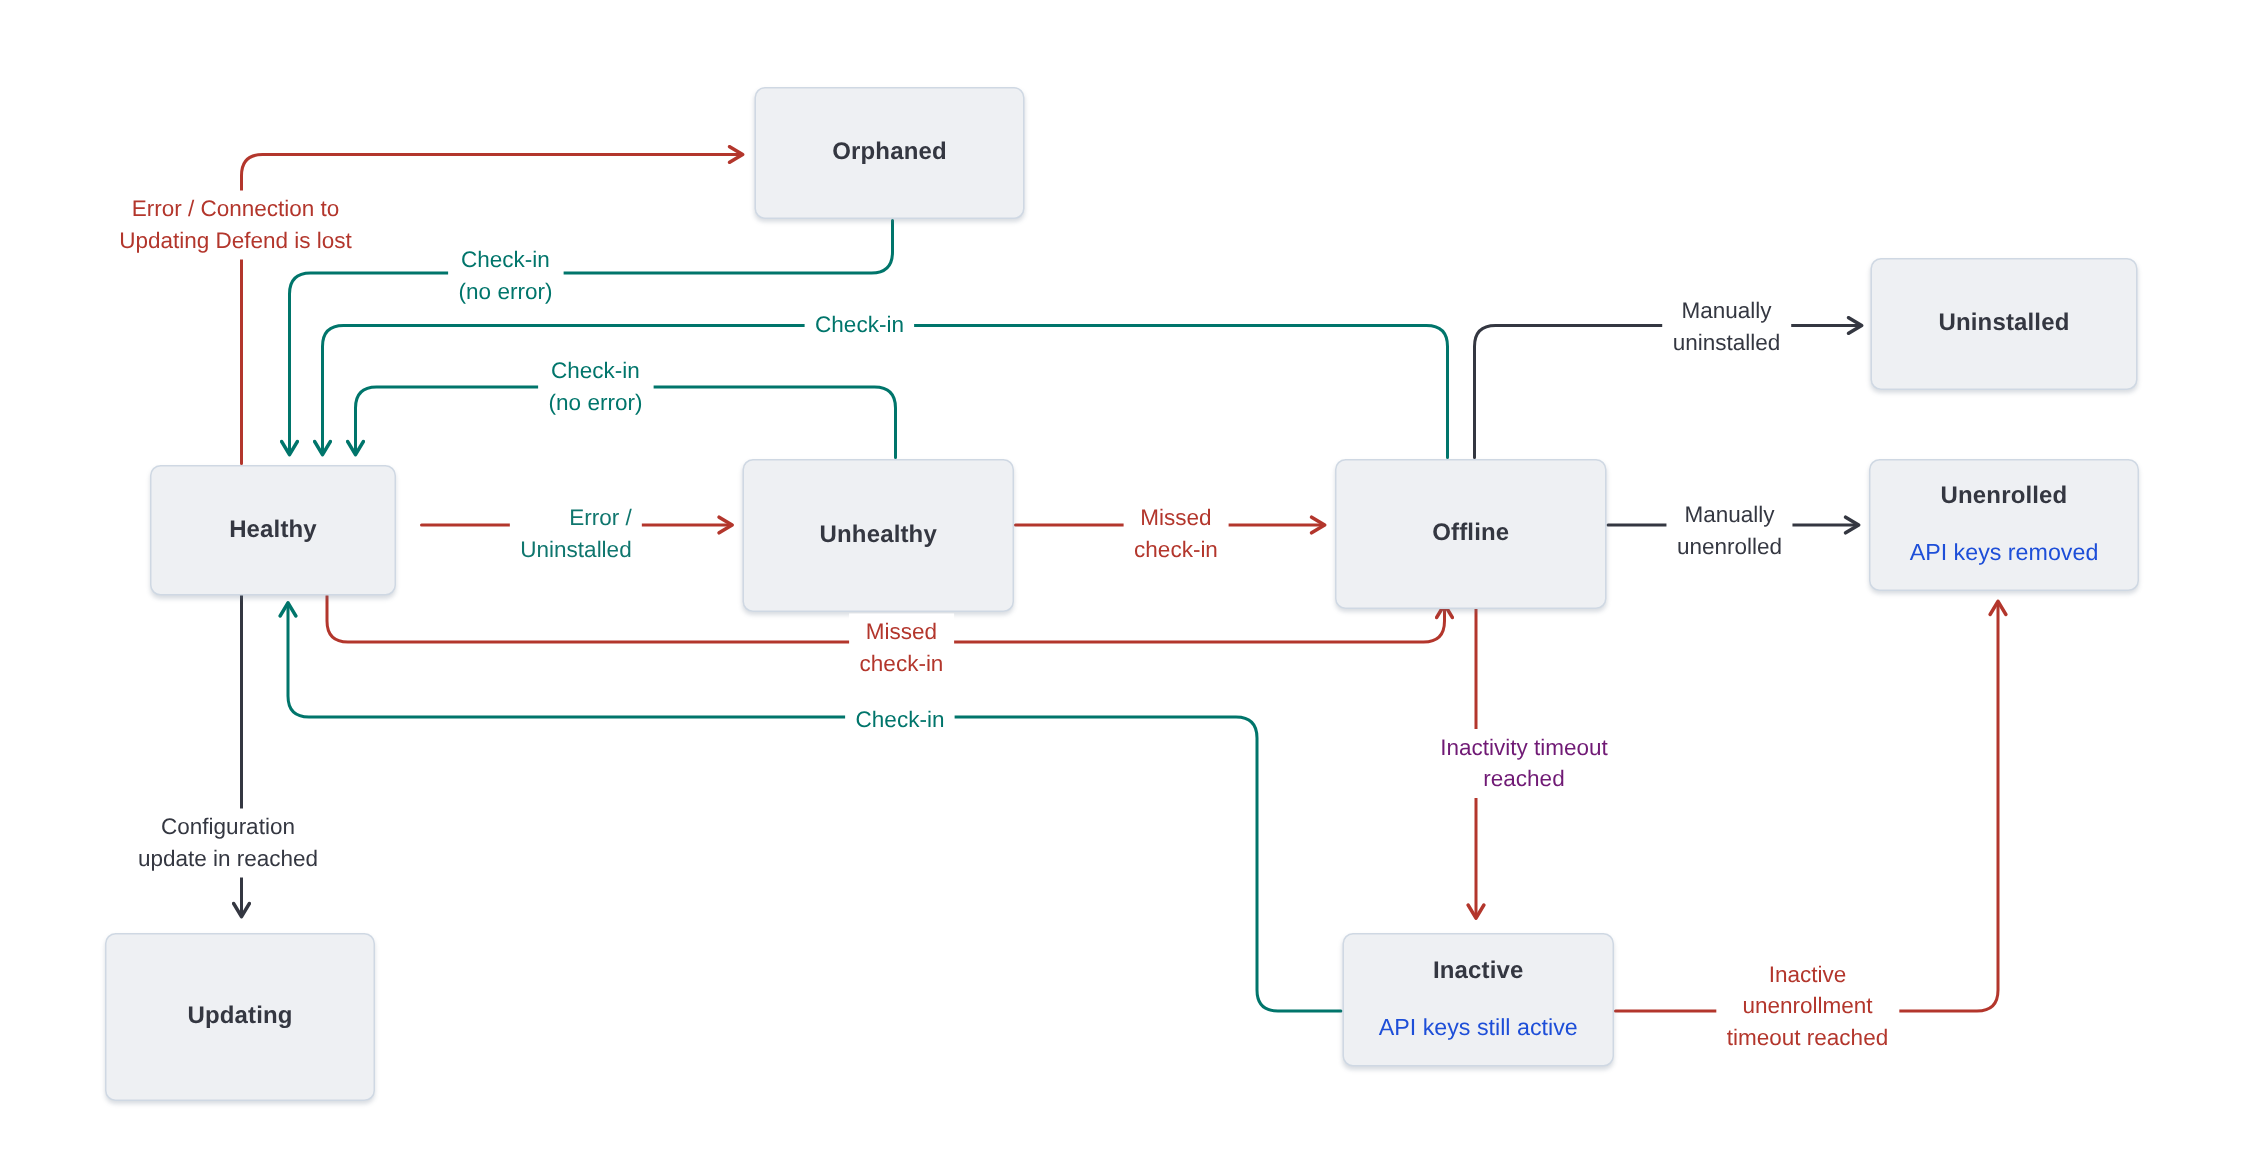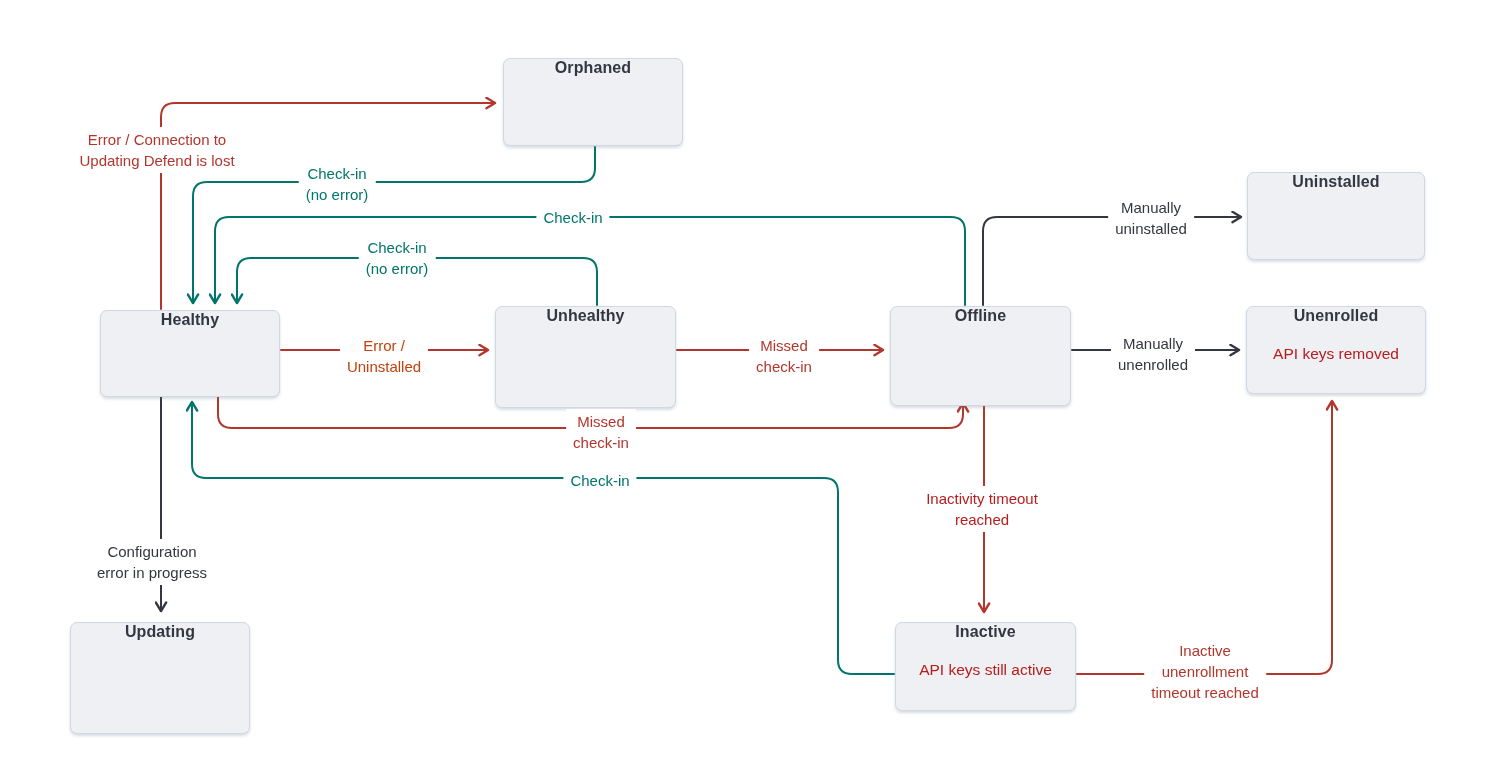--- a/index.html
+++ b/index.html
@@ -14,34 +14,34 @@
     background: #ffffff;
   }
   svg.edge-layer {
     position: absolute; left: 0; top: 0;
     width: 1494px; height: 769px;
     z-index: 1;
   }
   .node {
     position: absolute;
     display: flex; flex-direction: column;
-    align-items: center; justify-content: flex-start;
+    align-items: center; justify-content: center;
     background: #eef0f3;
     border: 1px solid #cfd8e3;
     border-radius: 7px;
     box-shadow: 0 2px 3px rgba(105, 118, 140, 0.25);
     z-index: 2;
     text-align: center;
   }
   .node .node-title {
     font-size: 16px; font-weight: 700; color: #343741;
     letter-spacing: 0.1px;
   }
   .node .node-subtitle {
-    font-size: 15.5px; font-weight: 400; color: #b91c1c;
+    font-size: 15.5px; font-weight: 400; color: #1d4ed8;
     margin-top: 20px;
   }
   .edge-label {
     position: absolute;
     transform: translate(-50%, -50%);
     background: #ffffff;
     padding: 2px 7px;
     font-size: 15px;
     line-height: 21px;
     text-align: center;
@@ -81,21 +81,21 @@
         <path d="M 1077 674 L 1318 674 Q 1332 674 1332 660 L 1332 402" fill="none" stroke="#b3362c" stroke-width="2" stroke-linecap="round" marker-end="url(#arrow-red)"></path>
       </g>
   </svg>
   <div>
       <div class="node" style="left: 503px; top: 58px; width: 180px; height: 88px;">
         <div class="node-title">Orphaned</div>
       </div>
       <div class="node" style="left: 1247px; top: 172px; width: 178px; height: 88px;">
         <div class="node-title">Uninstalled</div>
       </div>
-      <div class="node" style="left: 100px; top: 310px; width: 180px; height: 87px;">
+      <div class="node" style="left: 100px; top: 310px; width: 164px; height: 87px;">
         <div class="node-title">Healthy</div>
       </div>
       <div class="node" style="left: 495px; top: 306px; width: 181px; height: 102px;">
         <div class="node-title">Unhealthy</div>
       </div>
       <div class="node" style="left: 890px; top: 306px; width: 181px; height: 100px;">
         <div class="node-title">Offline</div>
       </div>
       <div class="node" style="left: 1246px; top: 306px; width: 180px; height: 88px;">
         <div class="node-title">Unenrolled</div>
@@ -118,21 +118,21 @@
         <div>Check-in</div>
         <div>(no error)</div>
       </div>
       <div class="edge-label" style="left: 573px; top: 217px; color: rgb(0, 117, 107);">
         <div>Check-in</div>
       </div>
       <div class="edge-label" style="left: 397px; top: 258px; color: rgb(0, 117, 107);">
         <div>Check-in</div>
         <div>(no error)</div>
       </div>
-      <div class="edge-label" style="left: 384px; top: 356px; color: #c2410c;">
+      <div class="edge-label" style="left: 384px; top: 356px; color: #0f766e; text-align: right;">
         <div>Error /</div>
         <div>Uninstalled</div>
       </div>
       <div class="edge-label" style="left: 784px; top: 356px; color: rgb(179, 54, 44);">
         <div>Missed</div>
         <div>check-in</div>
       </div>
       <div class="edge-label" style="left: 1151px; top: 218px; color: rgb(52, 55, 65);">
         <div>Manually</div>
         <div>uninstalled</div>
@@ -143,23 +143,23 @@
       </div>
       <div class="edge-label" style="left: 601px; top: 432px; color: rgb(179, 54, 44);">
         <div>Missed</div>
         <div>check-in</div>
       </div>
       <div class="edge-label" style="left: 600px; top: 480px; color: rgb(0, 117, 107);">
         <div>Check-in</div>
       </div>
       <div class="edge-label" style="left: 152px; top: 516px; color: rgb(52, 55, 65); margin-top: 46px;">
         <div>Configuration</div>
-        <div>error in progress</div>
+        <div>update in reached</div>
       </div>
-      <div class="edge-label" style="left: 982px; top: 509px; color: #b91c1c;">
+      <div class="edge-label" style="left: 1016px; top: 509px; color: #701a75;">
         <div>Inactivity timeout</div>
         <div>reached</div>
       </div>
       <div class="edge-label" style="left: 1205px; top: 671px; color: rgb(179, 54, 44);">
         <div>Inactive</div>
         <div>unenrollment</div>
         <div>timeout reached</div>
       </div>
     </div>
 </div>

